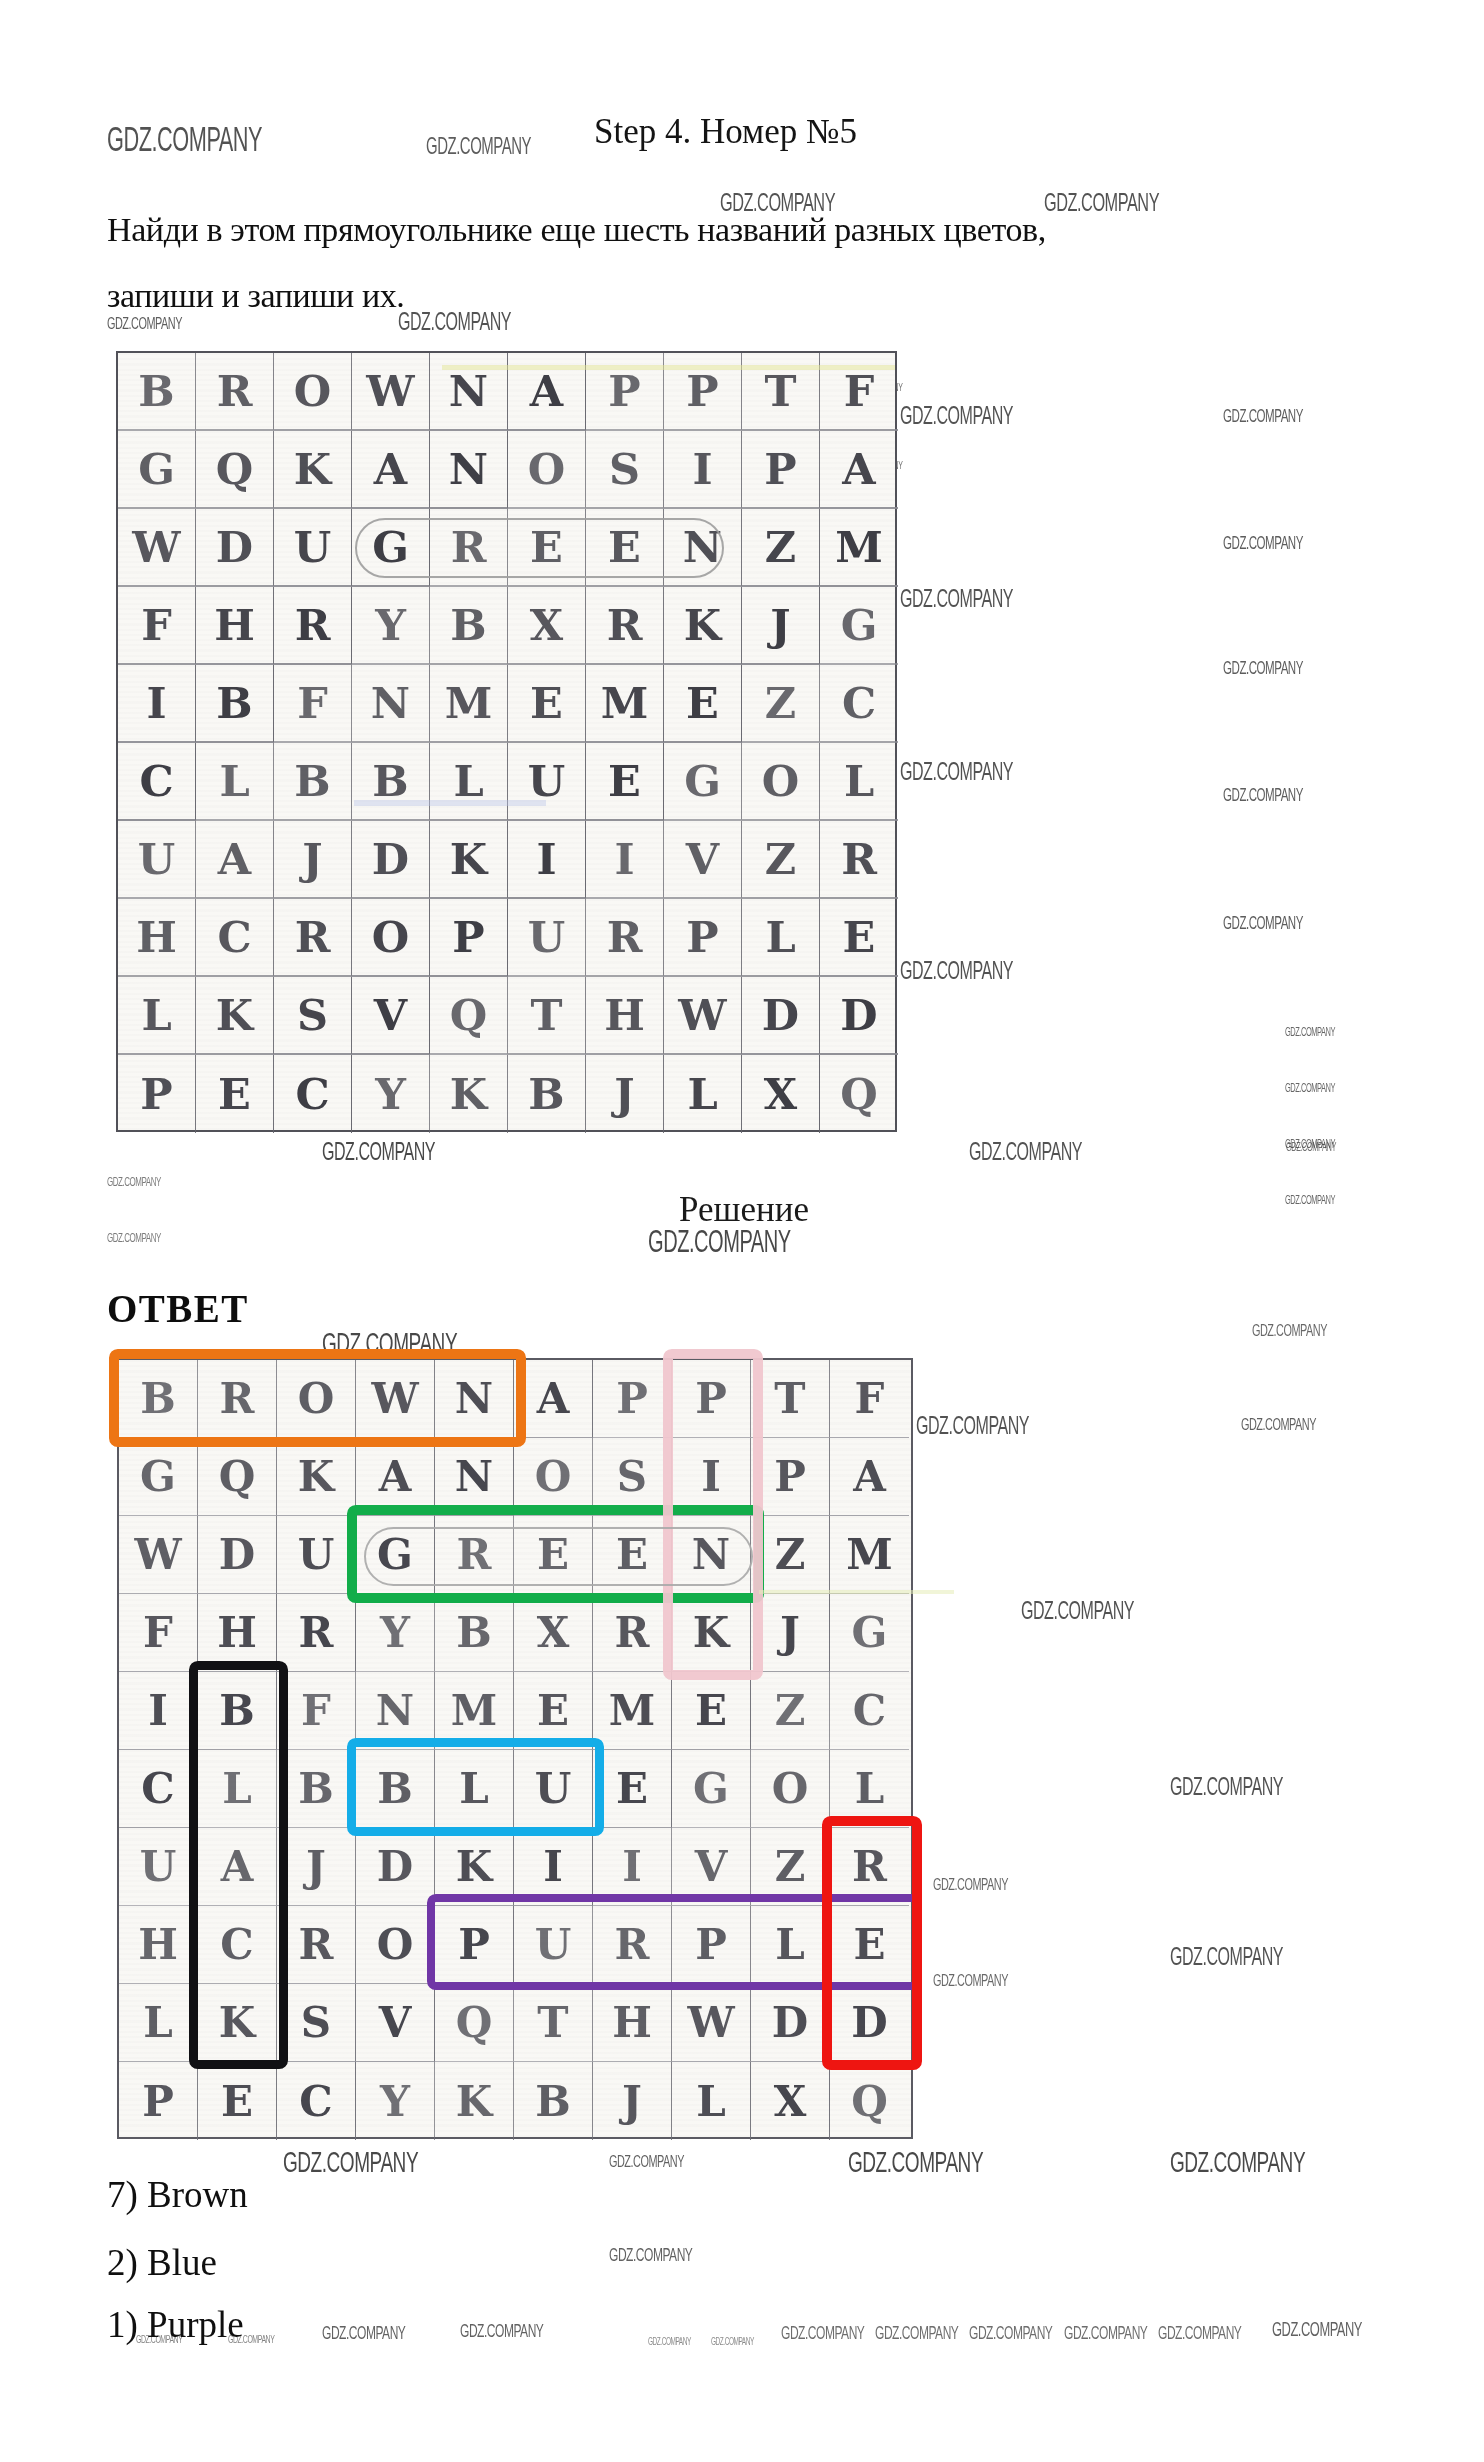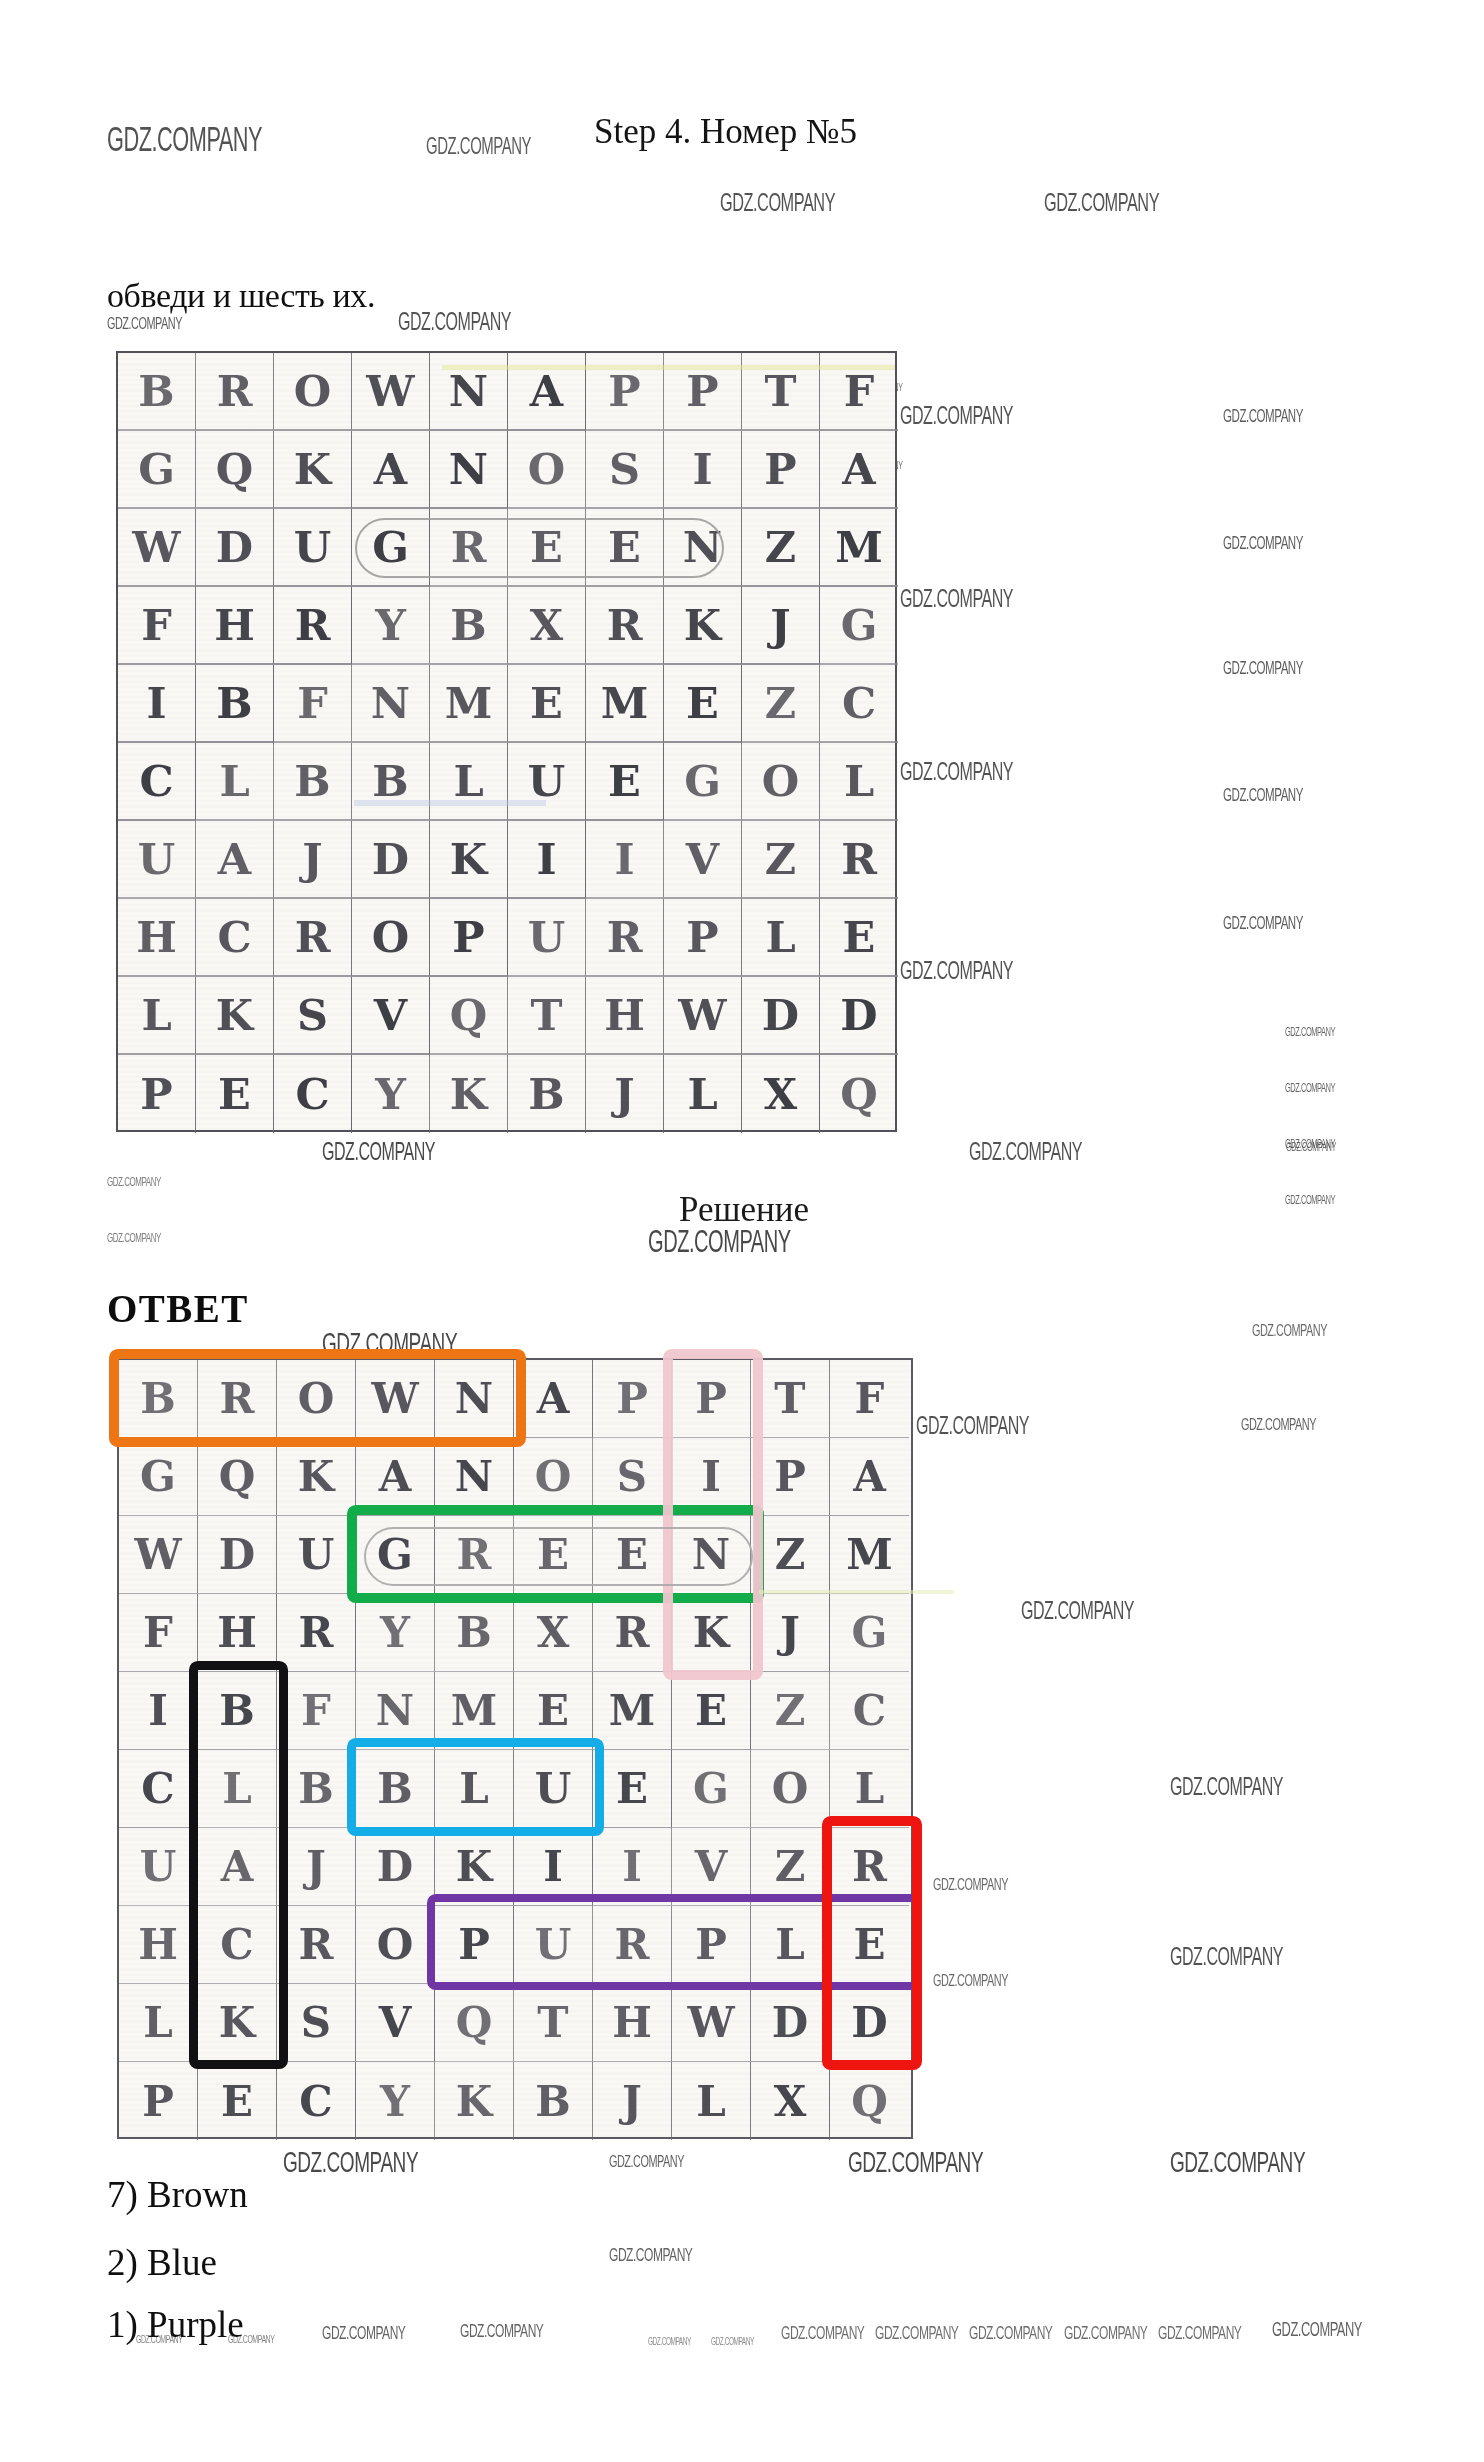--- a/index.html
+++ b/index.html
@@ -160,21 +160,22 @@
       <span class="wm" style="left: 711px; top: 2336px; font-size: 9.6px; opacity: 0.58;">GDZ.COMPANY</span>
       <span class="wm" style="left: 781px; top: 2324px; font-size: 17.7px; opacity: 0.72;">GDZ.COMPANY</span>
       <span class="wm" style="left: 875px; top: 2324px; font-size: 17.7px; opacity: 0.72;">GDZ.COMPANY</span>
       <span class="wm" style="left: 969px; top: 2324px; font-size: 17.7px; opacity: 0.72;">GDZ.COMPANY</span>
       <span class="wm" style="left: 1064px; top: 2324px; font-size: 17.7px; opacity: 0.72;">GDZ.COMPANY</span>
       <span class="wm" style="left: 1158px; top: 2324px; font-size: 17.7px; opacity: 0.72;">GDZ.COMPANY</span>
       <span class="wm" style="left: 1272px; top: 2319px; font-size: 19px; opacity: 0.78;">GDZ.COMPANY</span>
     </div>
 
   <div class="abs doc-title" style="left:594px;top:112px;">Step 4. Номер №5</div>
-  <div class="abs task-line" style="left:107px;top:277px;">обведи и шесть их.</div>
+  <div class="abs task-line" style="left:107px;top:211px;">Найди в этом прямоугольнике еще шесть названий разных цветов,</div>
+  <div class="abs task-line" style="left:107px;top:277px;">запиши и запиши их.</div>
 
   <div id="grid-task" class="letter-grid grid-task" style="left: 116px; top: 351px; width: 777px; height: 777px; grid-template-columns: repeat(10, 78px); grid-template-rows: repeat(10, 78px);">
       <div class="cell" style="opacity: 0.72;">B</div>
       <div class="cell" style="opacity: 0.77;">R</div>
       <div class="cell" style="opacity: 0.81;">O</div>
       <div class="cell" style="opacity: 0.85;">W</div>
       <div class="cell" style="opacity: 0.9;">N</div>
       <div class="cell" style="opacity: 0.94;">A</div>
       <div class="cell" style="opacity: 0.72;">P</div>
       <div class="cell" style="opacity: 0.77;">P</div>

